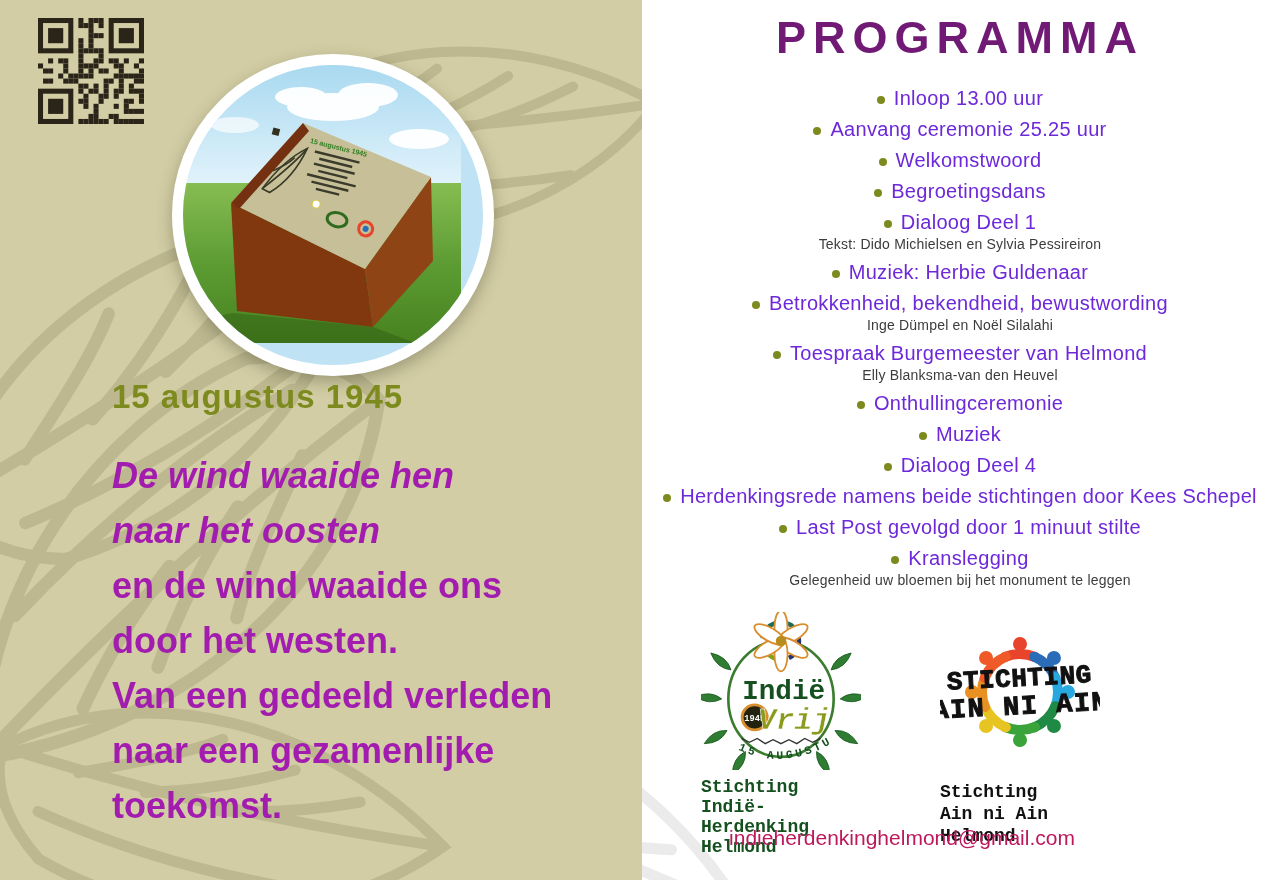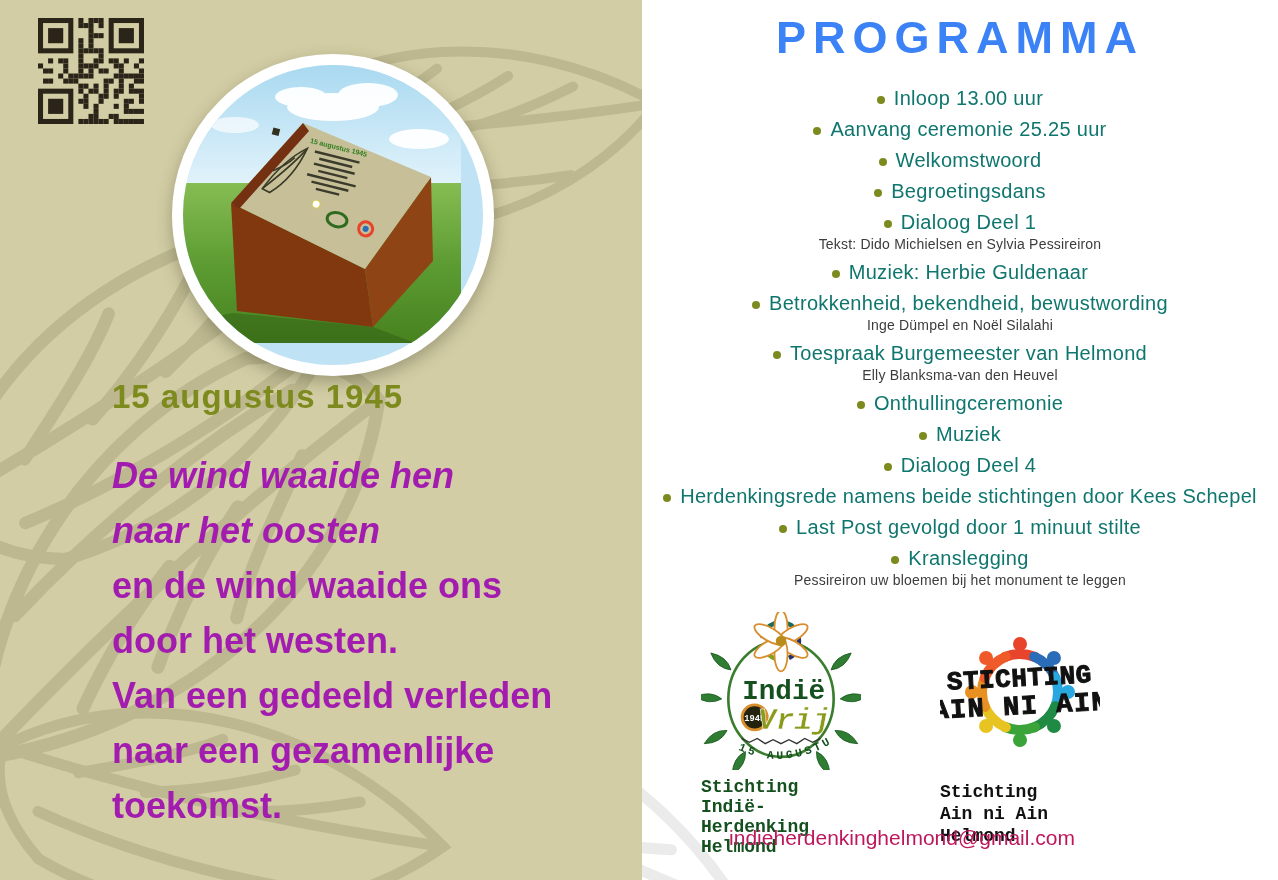--- a/index.html
+++ b/index.html
@@ -19,26 +19,26 @@
 
   .date-heading{position:absolute;left:112px;top:378px;font-size:33px;font-weight:bold;color:#7d8a1e;
     letter-spacing:1px;white-space:nowrap;}
   .poem{position:absolute;left:112px;top:448px;color:#a21caf;font-size:36px;font-weight:bold;line-height:55px;white-space:nowrap;}
   .poem .line{display:block;}
   .poem .italic .line{font-style:italic;}
 
   
   .right-panel{position:absolute;left:642px;top:0;width:636px;height:880px;background:#ffffff;overflow:hidden;}
   .program-title{position:absolute;left:0;top:12px;width:636px;text-align:center;font-size:45px;font-weight:bold;
-    color:#3b82f6;letter-spacing:7px;}
+    color:#701a75;letter-spacing:7px;}
   .program-list{position:absolute;left:0;top:86px;width:636px;text-align:center;}
   .program-item{margin-bottom:6px;}
   .item-main{display:inline-flex;align-items:center;gap:9px;}
   .bullet{width:8px;height:8px;border-radius:50%;background:#7d8a1e;flex:0 0 auto;margin-top:2px;}
-  .item-label{font-size:20px;color:#0f766e;line-height:25px;letter-spacing:.3px;}
+  .item-label{font-size:20px;color:#6d28d9;line-height:25px;letter-spacing:.3px;}
   .item-sub{font-size:14px;color:#3c3c3c;line-height:19px;margin-top:0;letter-spacing:.2px;}
 
   .logo-block{position:absolute;text-align:left;font-family:Liberation Mono, monospace;}
   .logo-left-block{left:701px;top:612px;width:160px;}
   .logo-right-block{left:940px;top:620px;width:160px;}
   .logo-caption-left{margin-top:2px;color:#15501f;font-weight:bold;font-size:18px;line-height:20px;}
   .logo-caption-right{margin-top:6px;color:#111;font-weight:bold;font-size:18px;line-height:22px;}
   .email{position:absolute;left:642px;top:826px;width:520px;text-align:center;color:#be185d;font-size:21px;}
 
   .svg-text-green{fill:#15501f;font-weight:bold;}
@@ -403,21 +403,21 @@
             <span class="item-label">Last Post gevolgd door 1 minuut stilte</span>
           </div>
           
         </div>
 
         <div class="program-item">
           <div class="item-main">
             <span class="bullet"></span>
             <span class="item-label">Kranslegging</span>
           </div>
-          <div class="item-sub">Pessireiron uw bloemen bij het monument te leggen</div>
+          <div class="item-sub">Gelegenheid uw bloemen bij het monument te leggen</div>
         </div>
       </div>
   </div>
 
   <div class="logo-block logo-left-block">
     <svg width="160" height="158" viewBox="0 0 120 120">
 
       <ellipse cx="60" cy="66" rx="40" ry="44" fill="none" stroke="#3a7d2e" stroke-width="2"></ellipse>
       <g fill="#2e7d32" stroke="#1c5a20" stroke-width="0.6">
         <g transform="translate(22,44) rotate(-50)">

